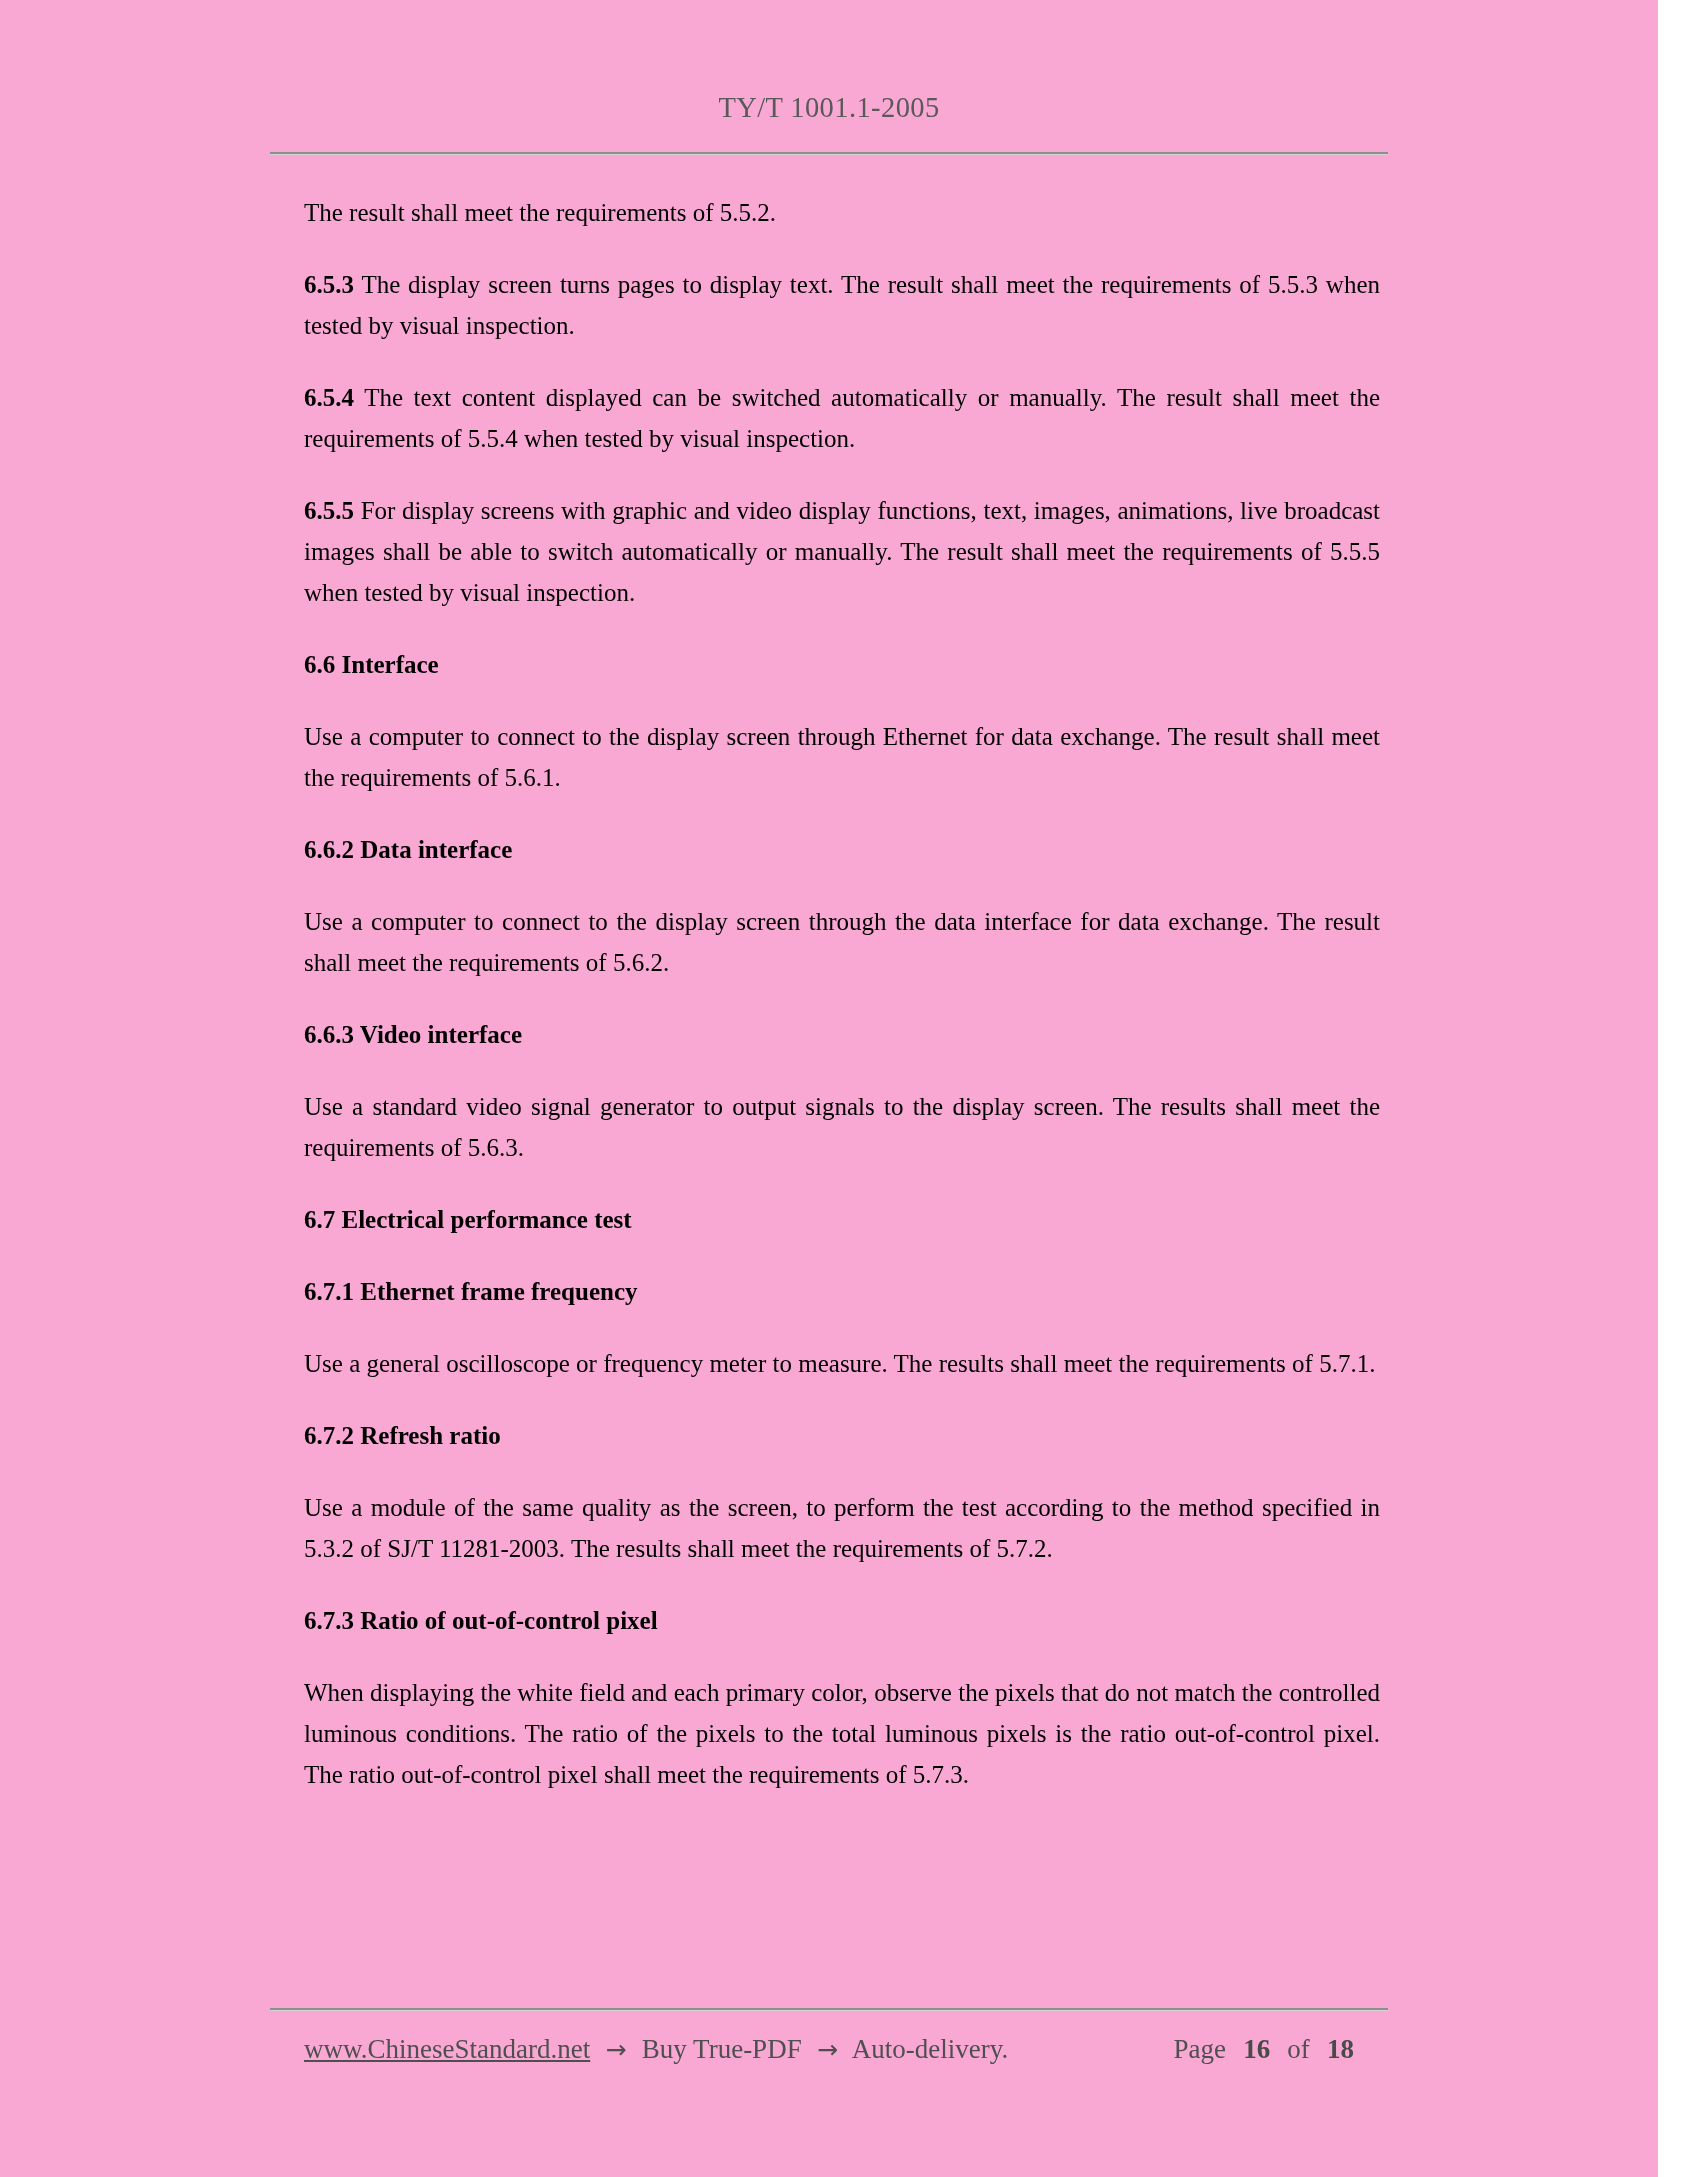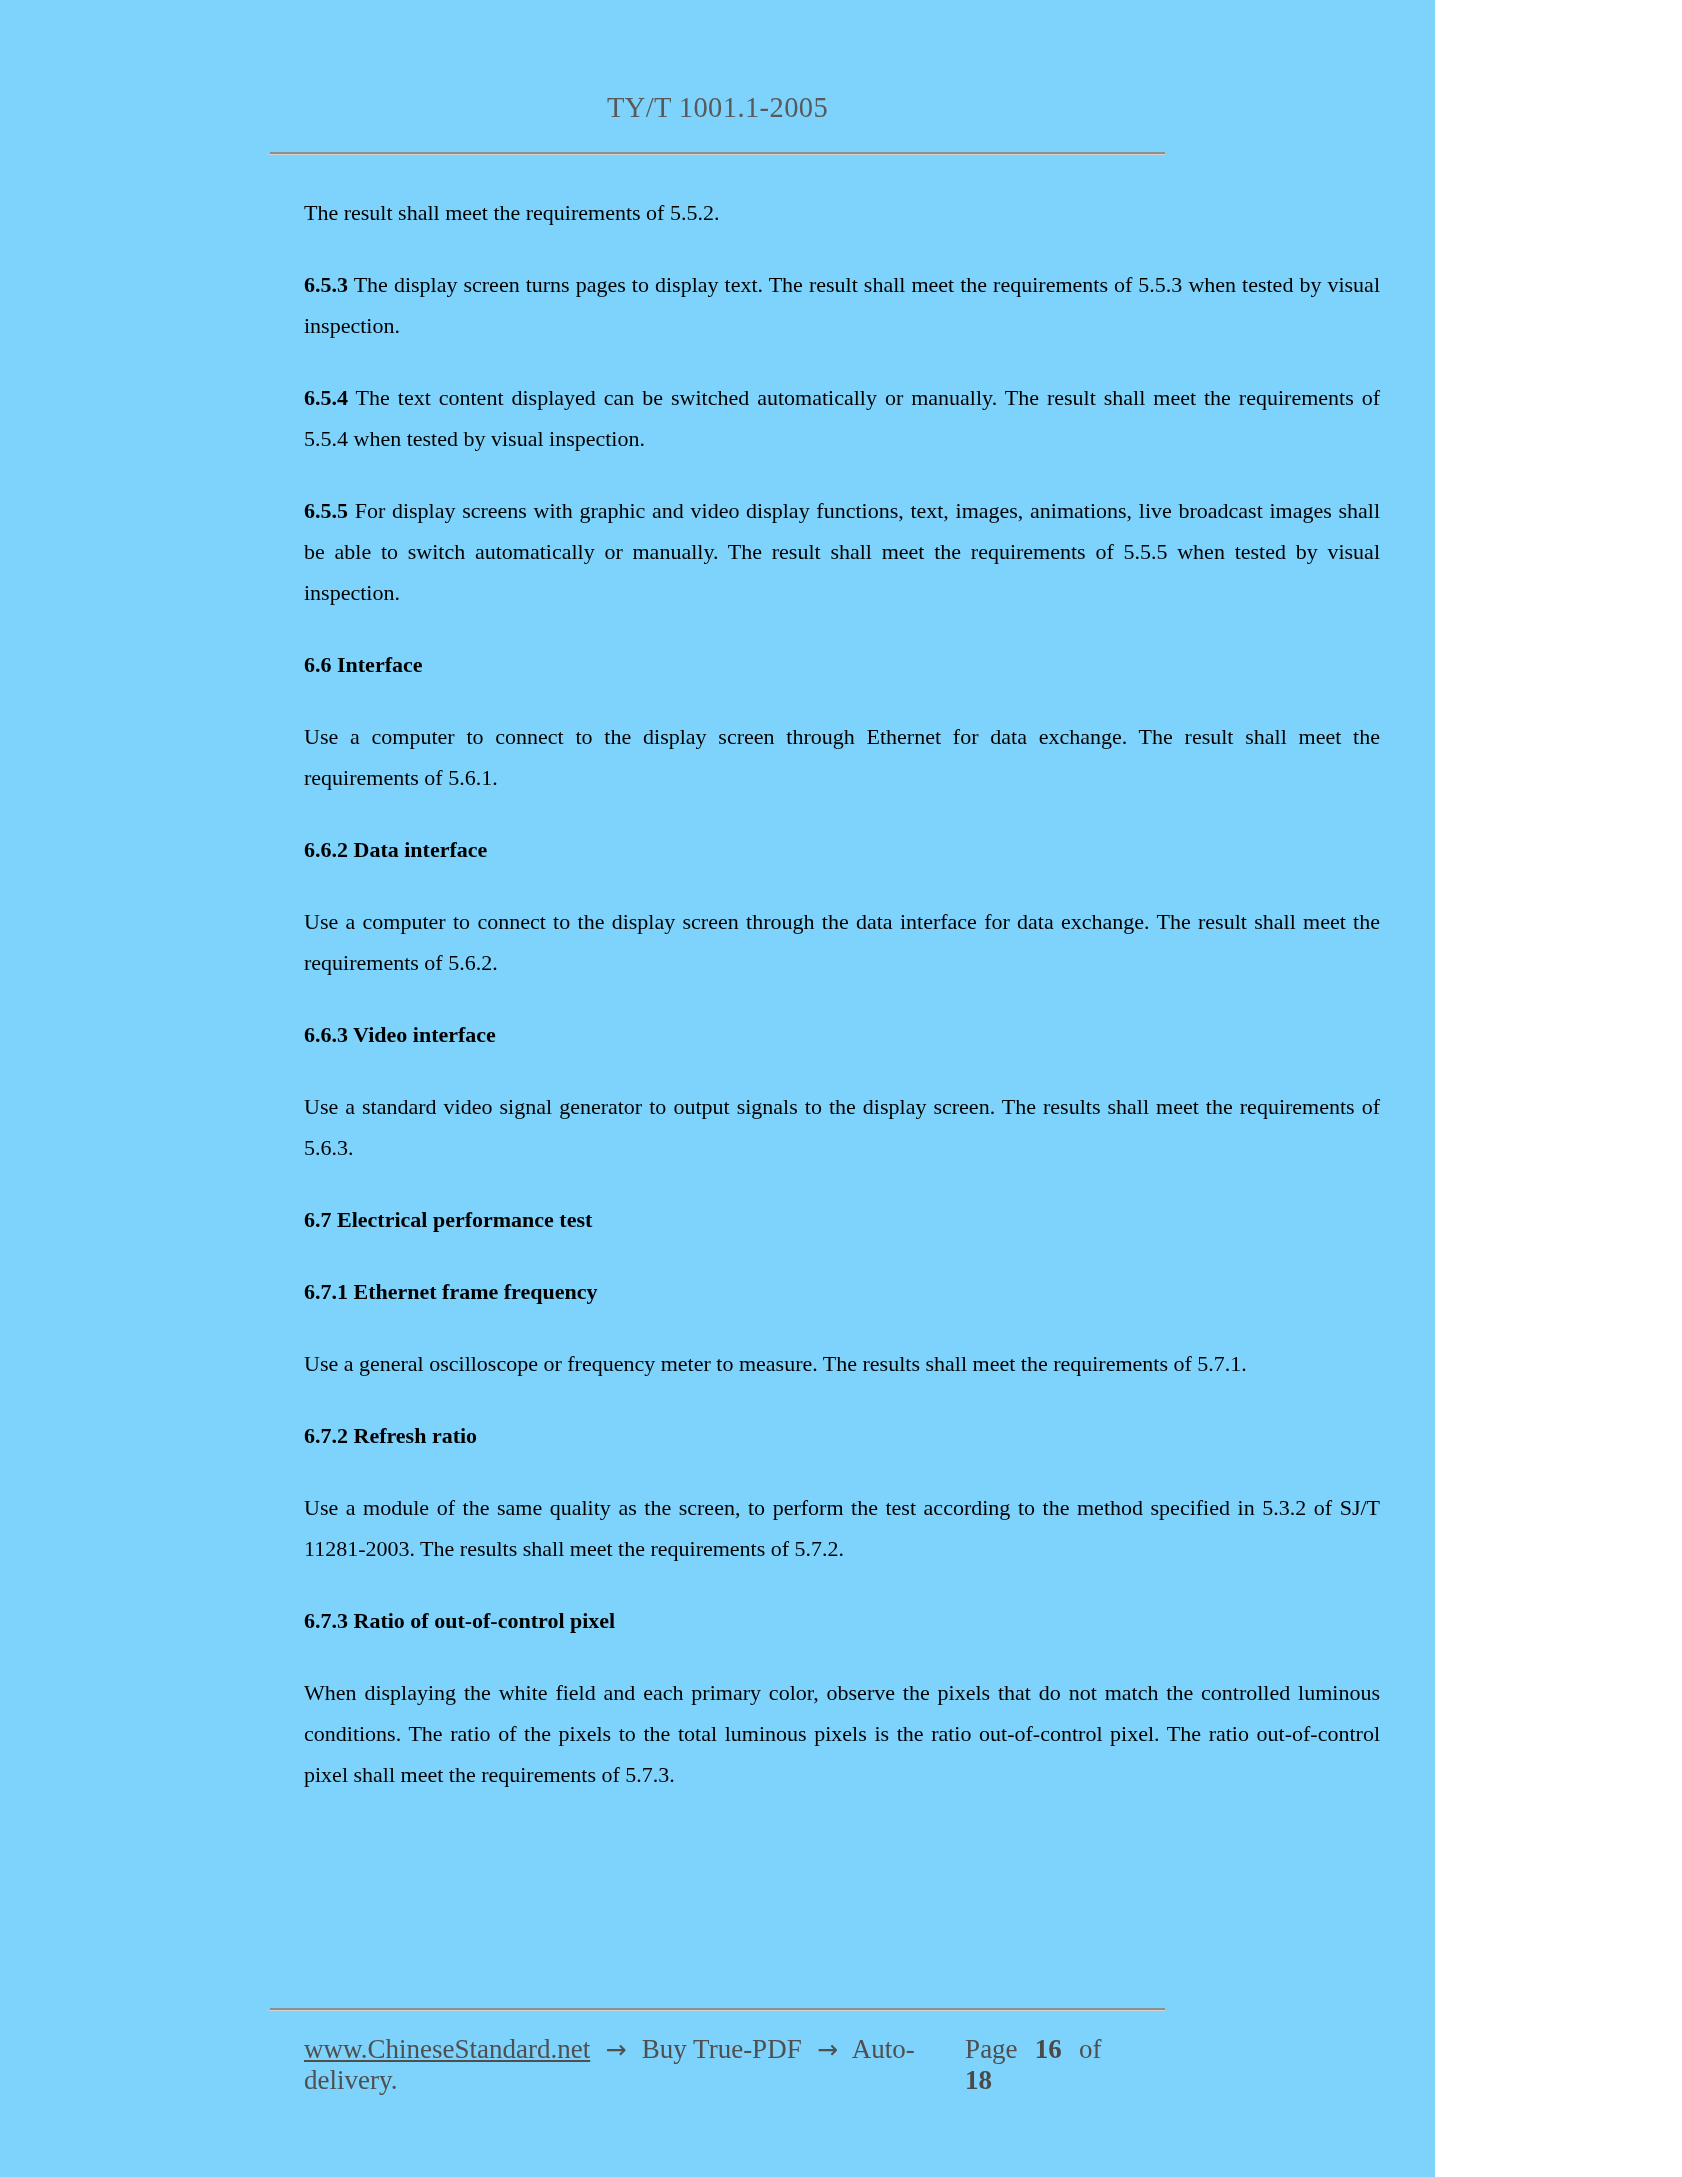--- a/index.html
+++ b/index.html
@@ -2,23 +2,23 @@
 <html style="font-size:14px"><head>
 <meta charset="utf-8">
 <style>
   html, body {
     margin: 0;
     padding: 0;
     background: #ffffff;
   }
   .page {
     position: relative;
-    width: 1435px;
+    width: 1658px;
     height: 2177px;
-    background: #7dd3fc;
+    background: #f9a8d4;
     font-family: "Liberation Serif", serif;
     overflow: hidden;
     box-sizing: border-box;
   }
   
   .doc-number {
     position: absolute;
     top: 92px;
     left: 0;
     right: 0;
@@ -39,21 +39,21 @@
   
   .content {
     position: absolute;
     top: 192px;
     left: 304px;
     width: 1076px;
     color: #000000;
   }
   .block {
     margin: 0 0 31px 0;
-    font-size: 22px;
+    font-size: 25px;
     line-height: 41px;
     text-align: justify;
     color: #000000;
   }
   .block .lead {
     font-weight: bold;
   }
   .block.heading {
     font-weight: bold;
     text-align: left;

